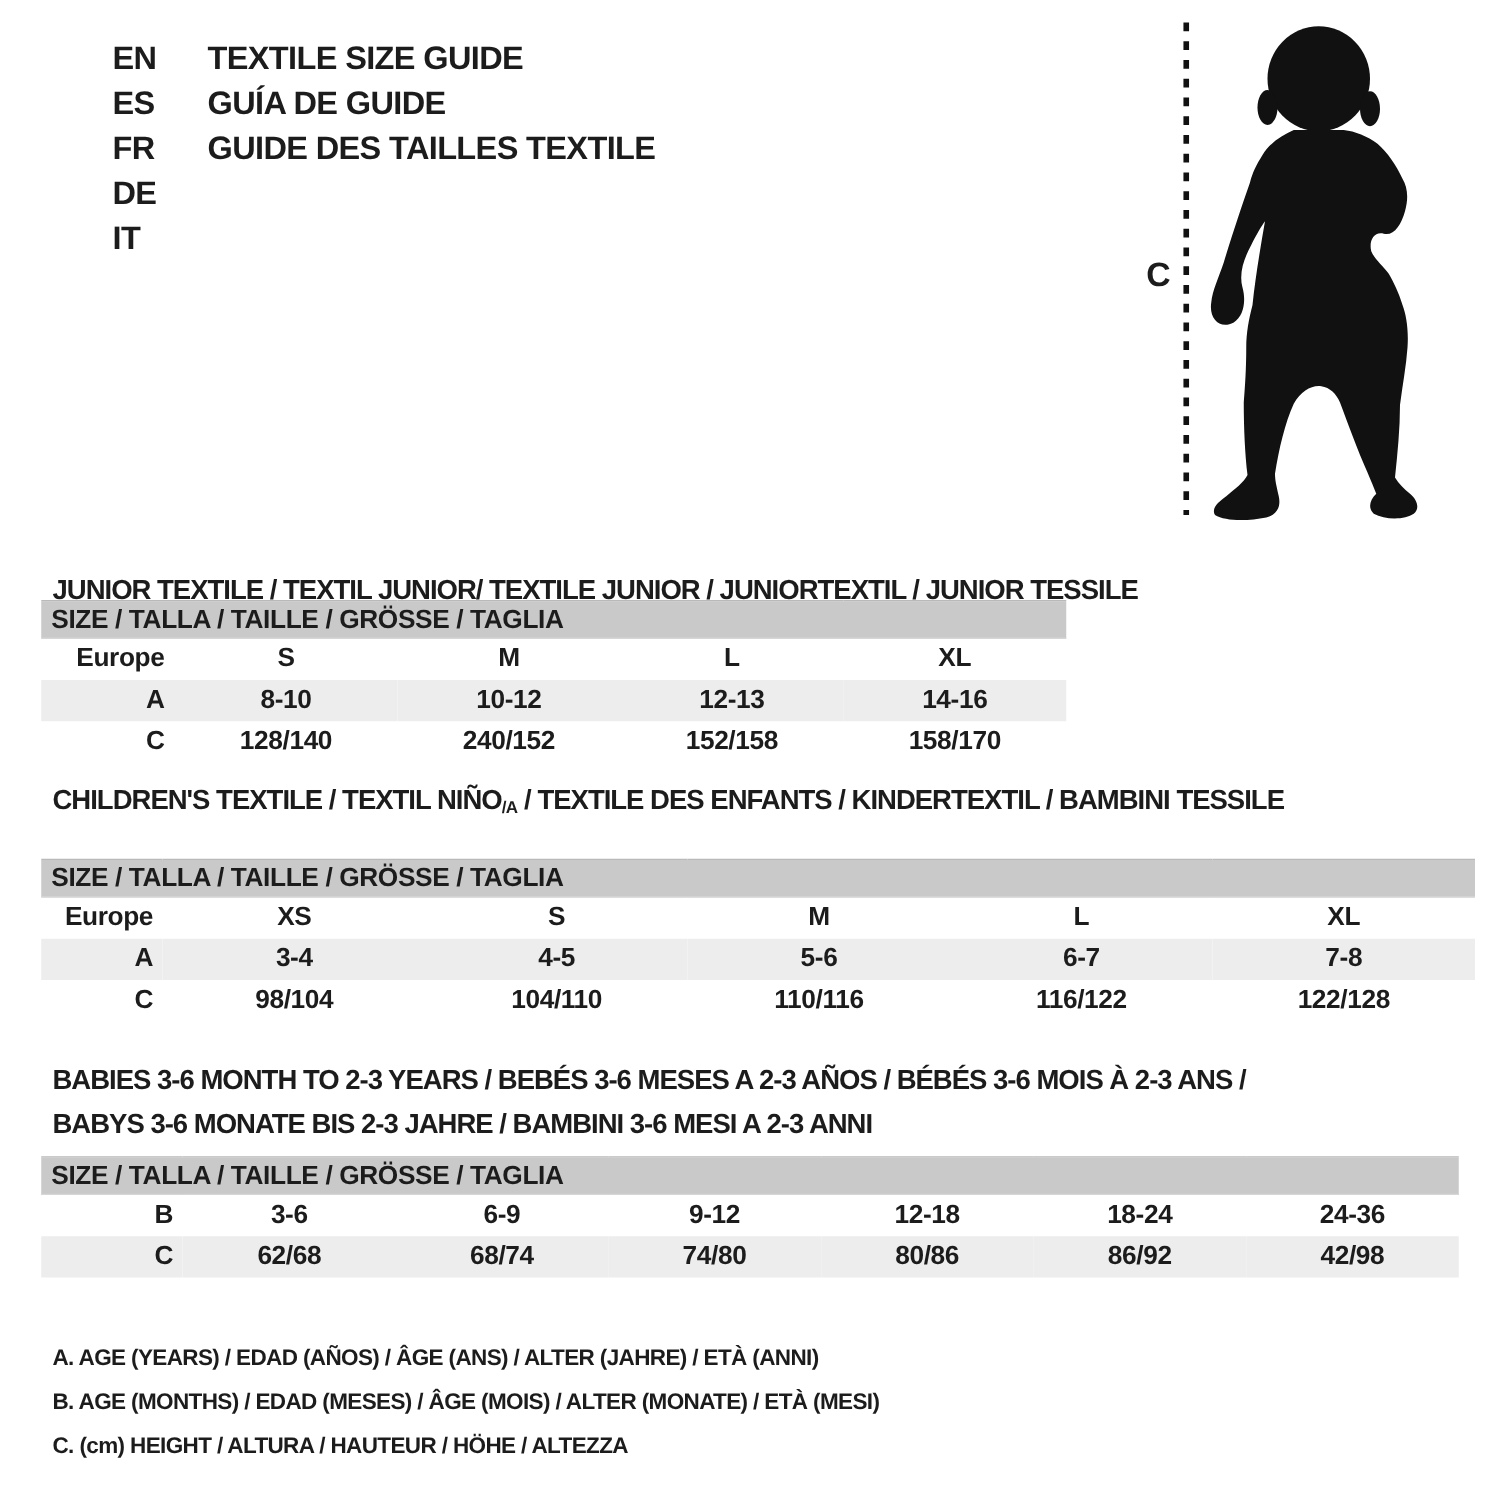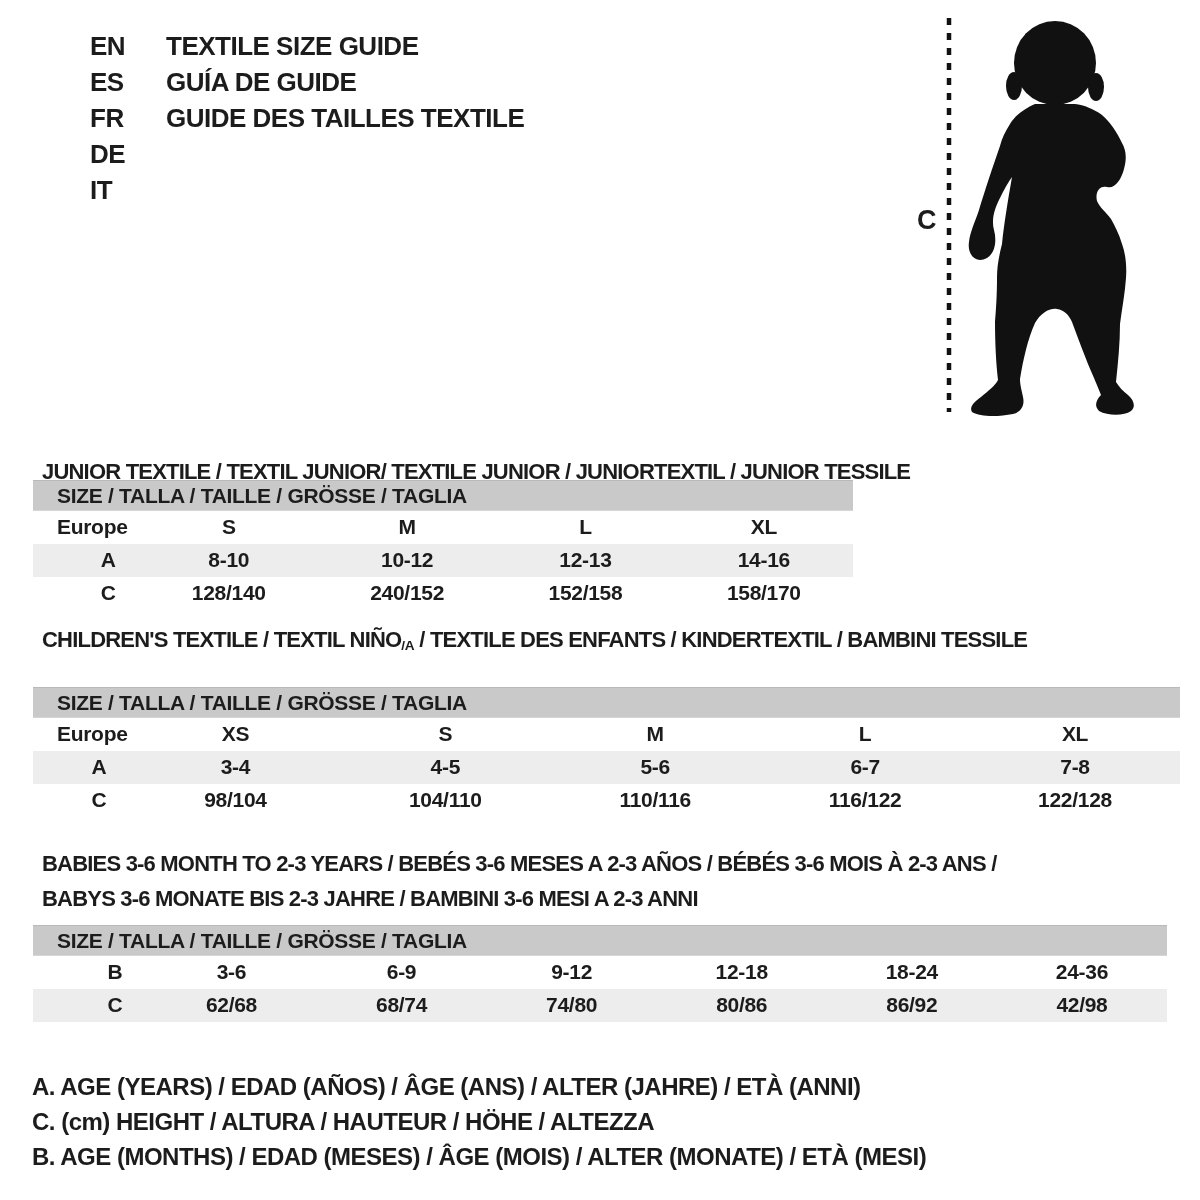--- a/index.html
+++ b/index.html
@@ -25,30 +25,30 @@
   .section-title .sub { font-size:0.62em; vertical-align:-0.25em; letter-spacing:-0.5px; }
   .title-junior   { top:431px;margin-top:28px; }
   .title-children { top:627px; }
   .title-babies   { top:846px; line-height:35px; }
 
   
   .size-table { position:absolute; border-collapse:collapse; table-layout:fixed; font-size:21px; letter-spacing:-0.3px; }
   .table-junior   { left:33px; top:480px; width:820px;  }
   .table-children { left:33px; top:687px; width:1147px; }
   .table-babies   { left:33px; top:925px; width:1134px; }
-  .size-table td { padding:0 24px; height:33px; text-align:center; vertical-align:middle; }
+  .size-table td { padding:0 8px; height:33px; text-align:center; vertical-align:middle; }
   .size-table td.row-label { text-align:right; }
   .size-table tr.band td {
     background:#c9c9c9; text-align:left; height:30px;
     border-top:1px solid #b9b9b9; border-bottom:1px solid #d6d6d6;
   }
   .size-table tr.stripe td { background:#ededed; }
 
   
-  .legend { position:absolute; left:32px; top:1069px; font-size:24px; letter-spacing:-0.5px; line-height:35px; }
+  .legend { position:absolute; left:42px; top:1069px; font-size:18px; letter-spacing:-0.5px; line-height:35px; }
 </style>
 </head>
 <body>
 
 <div class="page">
 
   <div class="lang-list">
     <div class="lang-row">
       <span class="lang-code">EN</span>
       <span class="lang-title">TEXTILE SIZE GUIDE</span>
@@ -231,17 +231,17 @@
         <td>74/80</td>
         <td>80/86</td>
         <td>86/92</td>
         <td>42/98</td>
       </tr>
     </tbody>
   </table>
 
   <div class="legend">
     <div>A. AGE (YEARS) / EDAD (AÑOS) / ÂGE (ANS) / ALTER (JAHRE) / ETÀ (ANNI)</div>
+    <div>B. AGE (MONTHS) / EDAD (MESES) / ÂGE (MOIS) / ALTER (MONATE) / ETÀ (MESI)</div>
     <div>C. (cm) HEIGHT / ALTURA / HAUTEUR / HÖHE / ALTEZZA</div>
-    <div>B. AGE (MONTHS) / EDAD (MESES) / ÂGE (MOIS) / ALTER (MONATE) / ETÀ (MESI)</div>
   </div>
 
 </div>
 
 </body></html>

